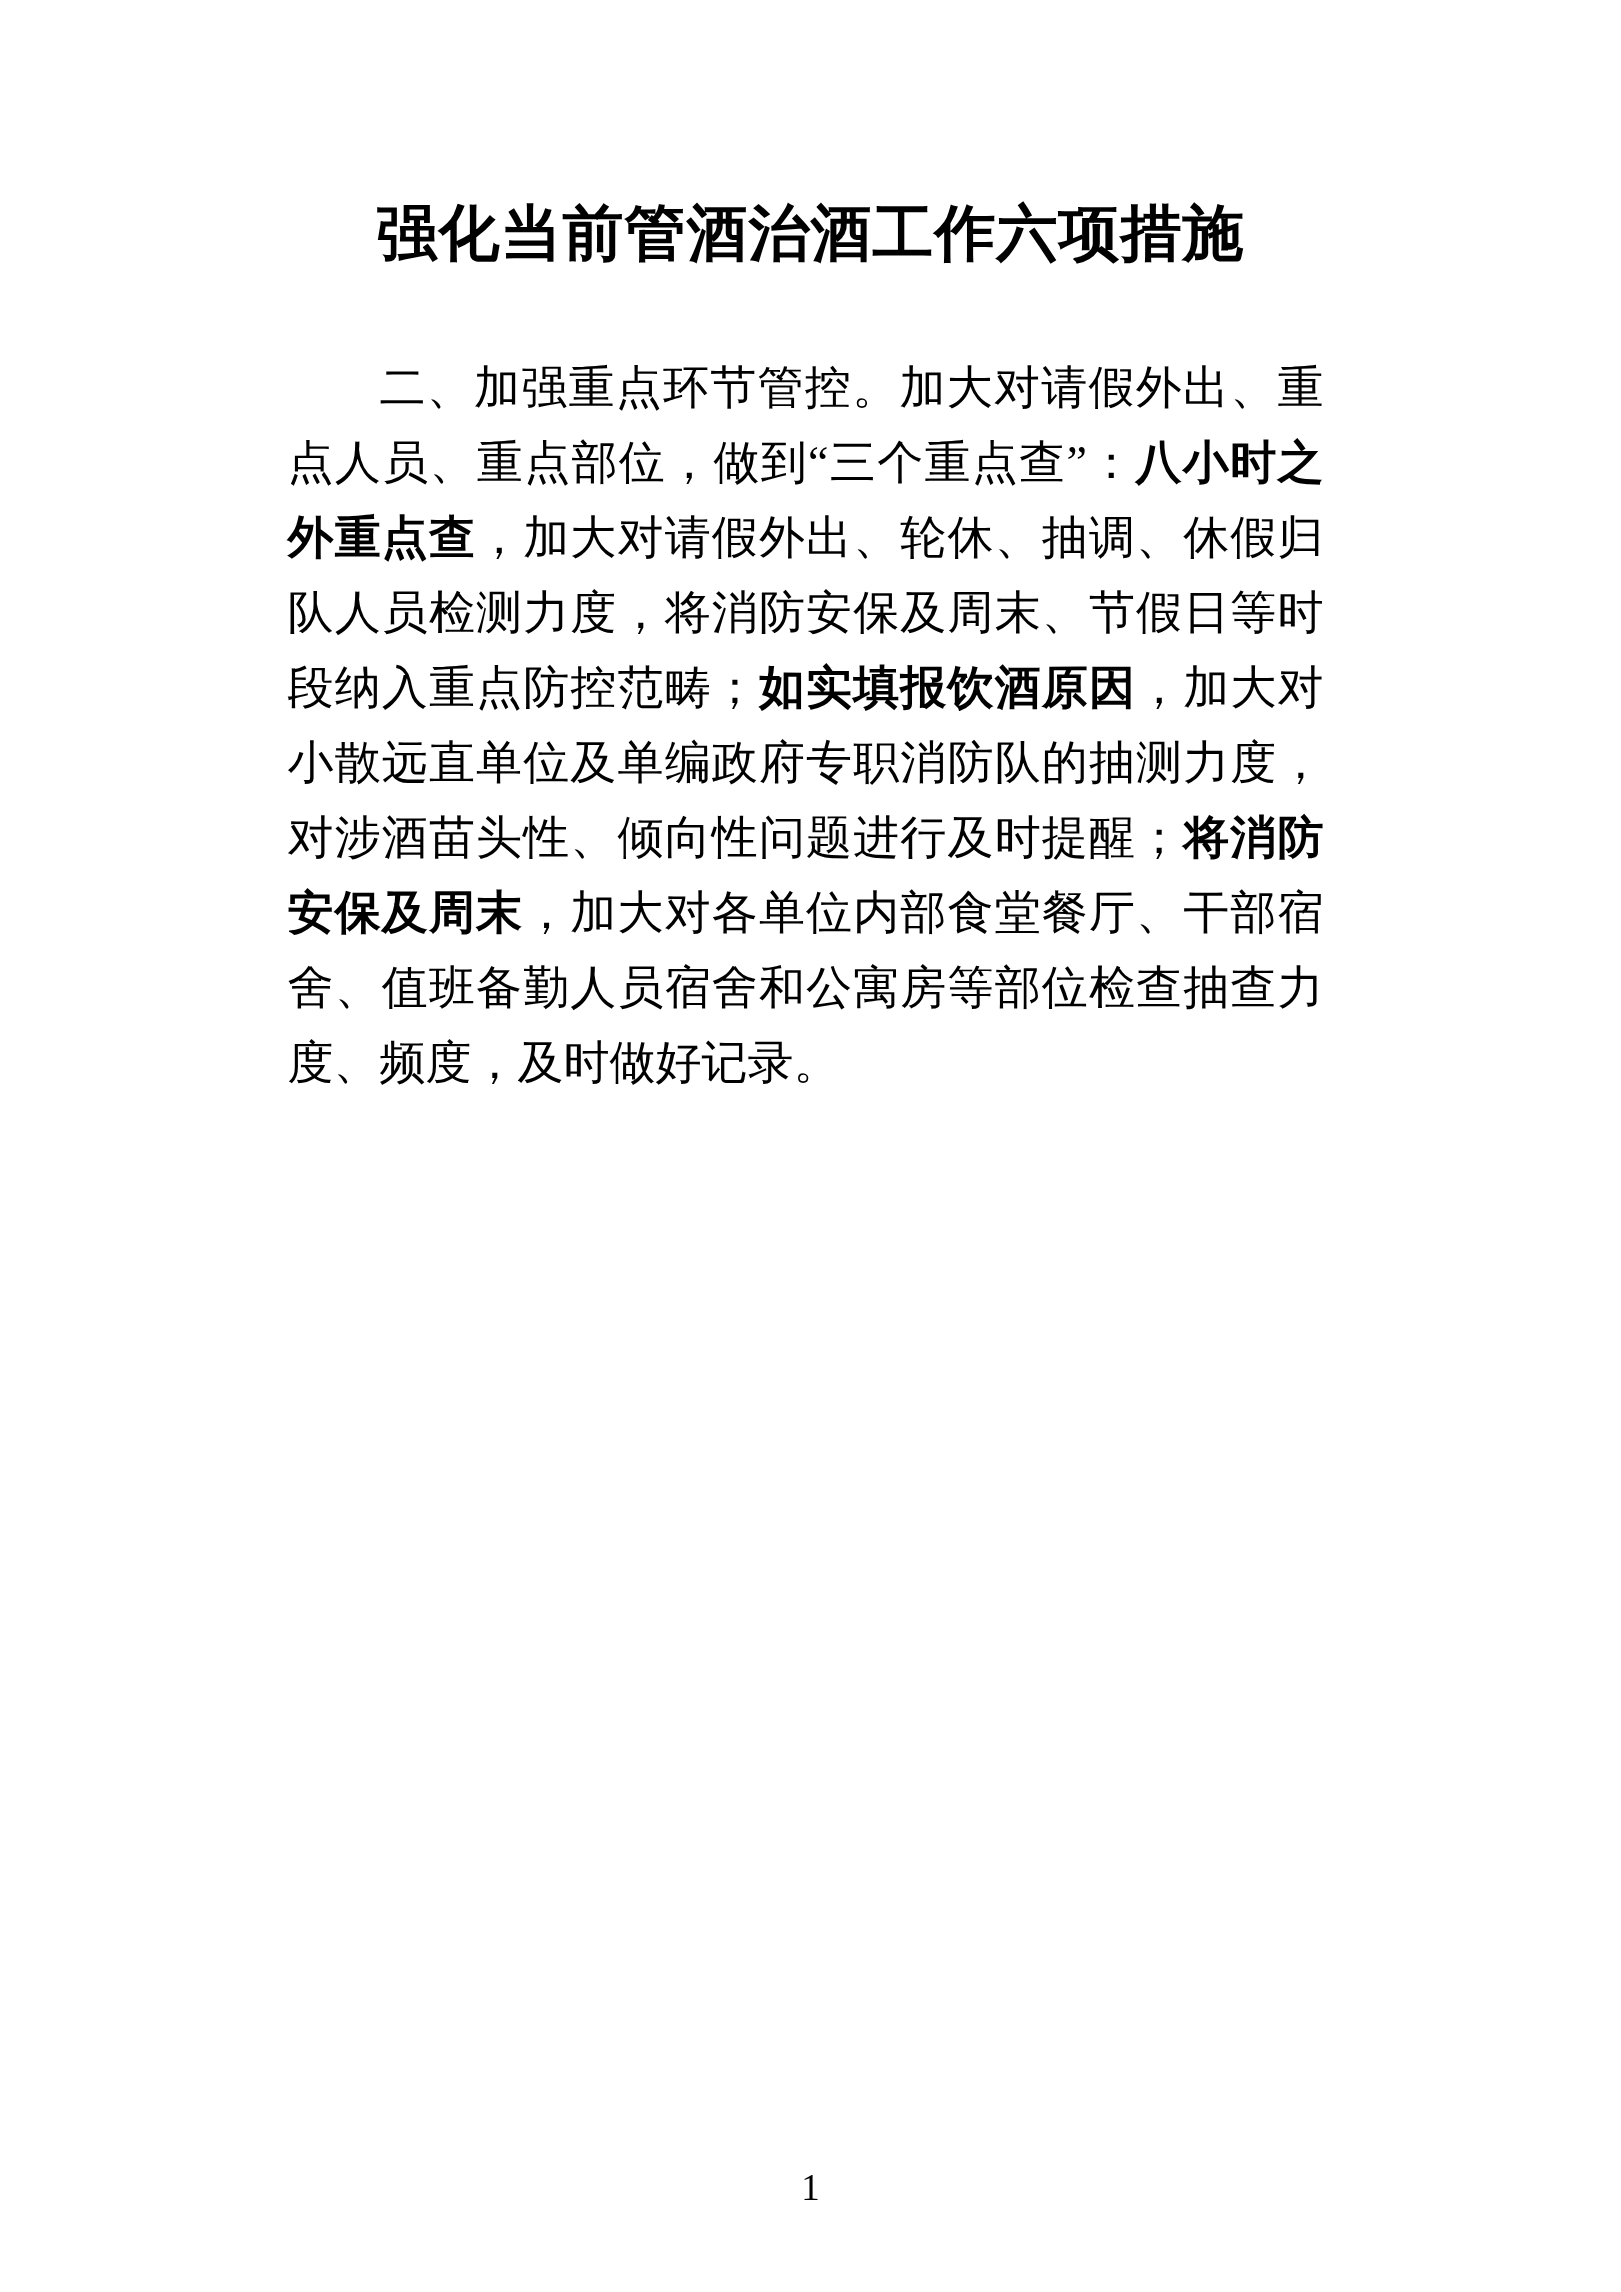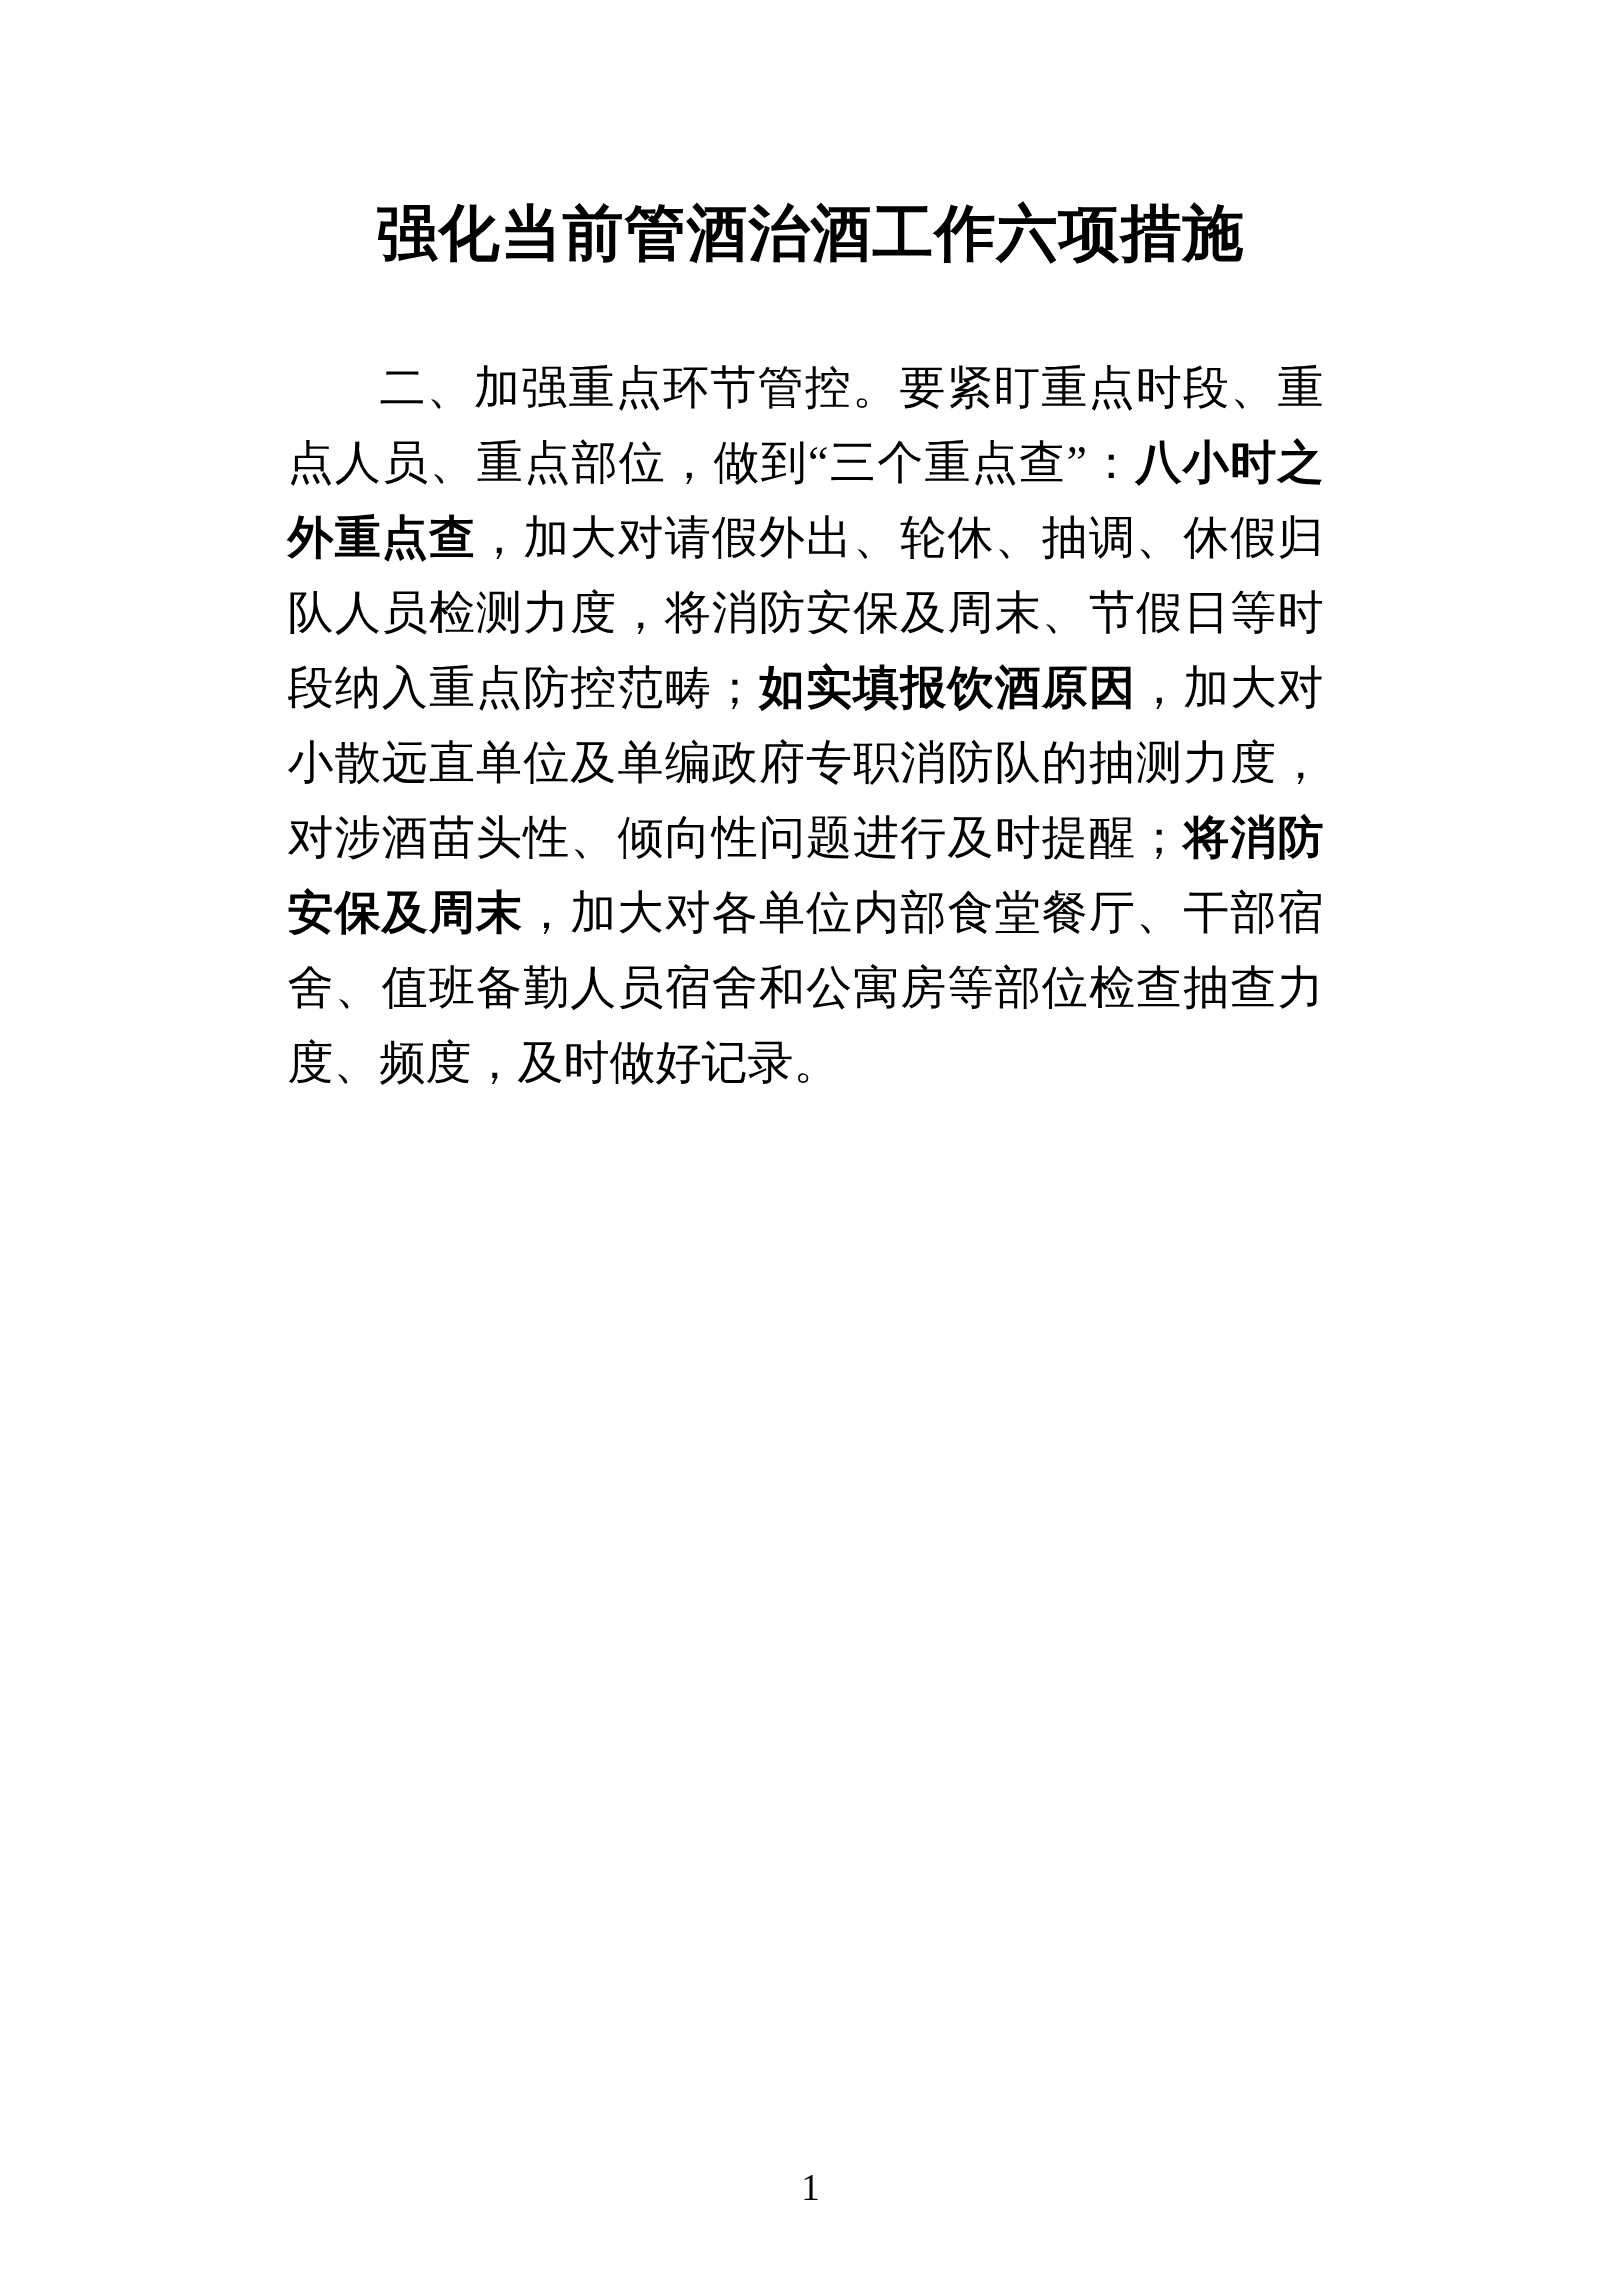--- a/index.html
+++ b/index.html
@@ -54,18 +54,18 @@
     font-family: "Liberation Serif", serif;
   }
 </style>
 </head>
 <body>
 
 <div class="page">
   <h1 class="title">强化当前管酒治酒工作六项措施</h1>
 
   <div class="doc-body">
-      <p class="para" style="text-indent: 2em;"><span>二、加强重点环节管控。要紧盯重点时段、重点人员、重点部位，做到“三个重点查”：</span><span class="bold">八小时之外重点查</span><span>，加大对请假外出、轮休、抽调、休假归队人员检测力度，将消防安保及周末、节假日等时段纳入重点防控范畴；</span><span class="bold">如实填报饮酒原因</span><span>，加大对小散远直单位及单编政府专职消防队的抽测力度，对涉酒苗头性、倾向性问题进行及时提醒；</span><span class="bold">将消防安保及周末</span><span>，加大对各单位内部食堂餐厅、干部宿舍、值班备勤人员宿舍和公寓房等部位检查抽查力度、频度，及时做好记录。</span></p>
+      <p class="para" style="text-indent: 2em;"><span>二、加强重点环节管控。加大对请假外出、重点人员、重点部位，做到“三个重点查”：</span><span class="bold">八小时之外重点查</span><span>，加大对请假外出、轮休、抽调、休假归队人员检测力度，将消防安保及周末、节假日等时段纳入重点防控范畴；</span><span class="bold">如实填报饮酒原因</span><span>，加大对小散远直单位及单编政府专职消防队的抽测力度，对涉酒苗头性、倾向性问题进行及时提醒；</span><span class="bold">将消防安保及周末</span><span>，加大对各单位内部食堂餐厅、干部宿舍、值班备勤人员宿舍和公寓房等部位检查抽查力度、频度，及时做好记录。</span></p>
     </div>
 
   <div class="footer">1</div>
 </div>
 
 
 </body></html>

